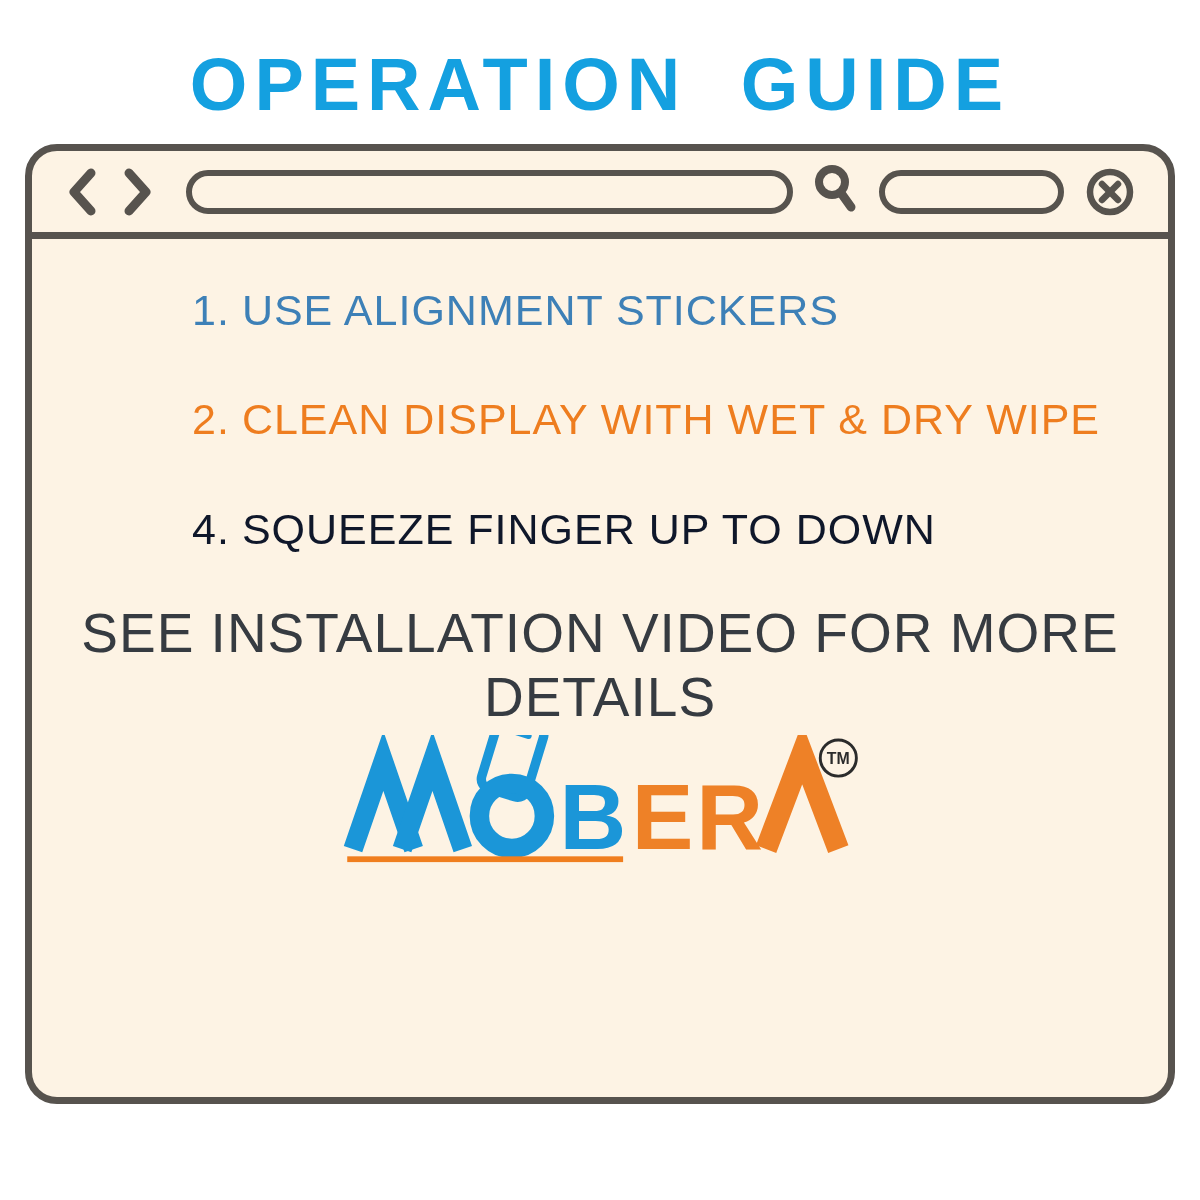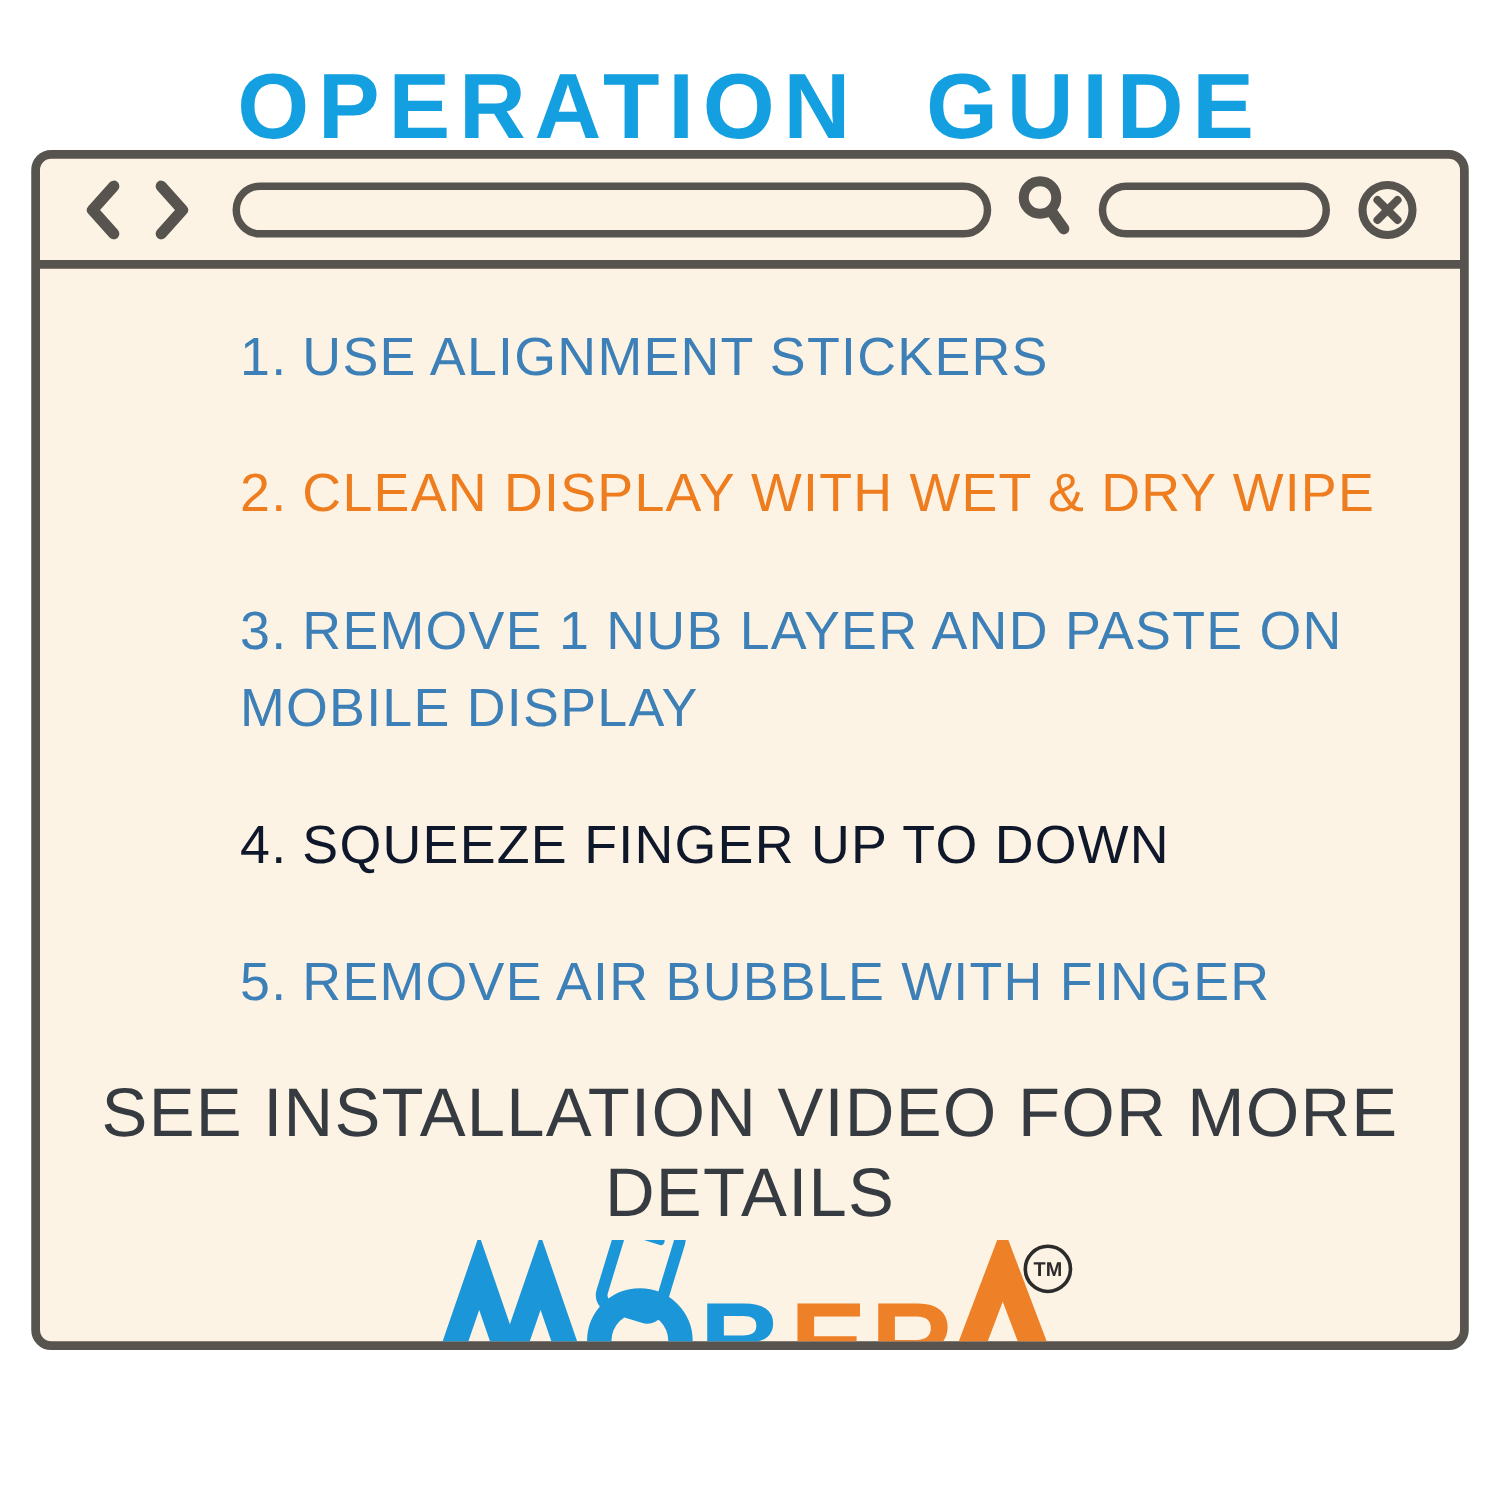--- a/index.html
+++ b/index.html
@@ -13,25 +13,25 @@
     font-size:74px;
     font-weight:800;
     letter-spacing:7px;
     word-spacing:26px;
     color:var(--title-blue);
   }
 
   
   .window {
     position:absolute;
-    left:25px; top:120px;
+    left:25px; top:144px;
     width:1150px; height:960px;
     background:var(--window-bg);
     border:7px solid var(--frame);
-    border-radius:16px;
+    border-radius:32px;
     overflow:hidden;
   }
 
   .toolbar {
     display:flex;
     align-items:center;
     gap:20px;
     height:88px;
     padding:0 32px;
     border-bottom:7px solid var(--frame);
@@ -113,31 +113,25 @@
   <div class="content">
     <div id="steps-list">
   <div class="step" style="color: rgb(61, 128, 183);">
     <span class="num">1.</span><span class="txt">USE ALIGNMENT STICKERS</span>
   </div>
 
   <div class="step" style="color: rgb(238, 125, 31);">
     <span class="num">2.</span><span class="txt">CLEAN DISPLAY WITH WET &amp; DRY WIPE</span>
   </div>
 
-  <div class="step" style="color: rgb(61, 128, 183);">
-    <span class="num">3.</span><span class="txt">REMOVE 1 NUB LAYER AND PASTE ON MOBILE DISPLAY</span>
-  </div>
 
   <div class="step" style="color: #0f172a;">
     <span class="num">4.</span><span class="txt">SQUEEZE FINGER UP TO DOWN</span>
   </div>
 
-  <div class="step" style="color: rgb(61, 128, 183);">
-    <span class="num">5.</span><span class="txt">REMOVE AIR BUBBLE WITH FINGER</span>
-  </div>
 
 </div>
   </div>
 
   <div class="footer-note">SEE INSTALLATION VIDEO FOR MORE DETAILS</div>
 
   <div class="logo-row">
     <svg width="520" viewBox="0 0 720 178">
 
       <g>

